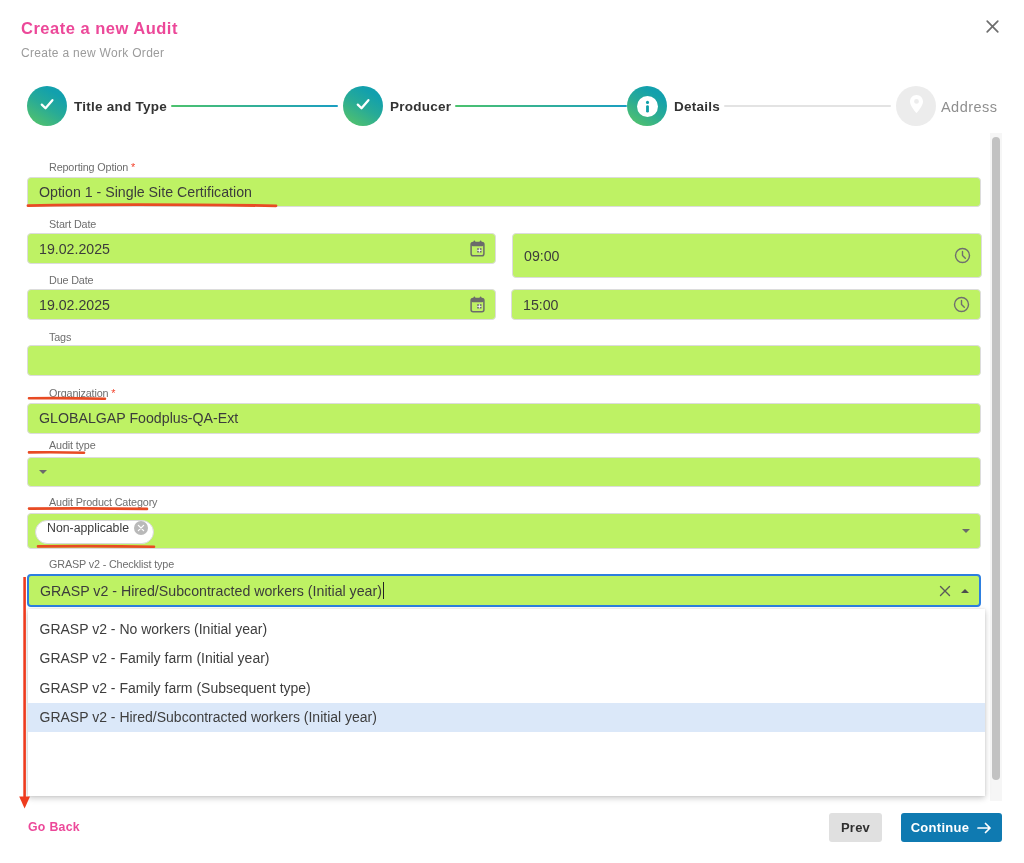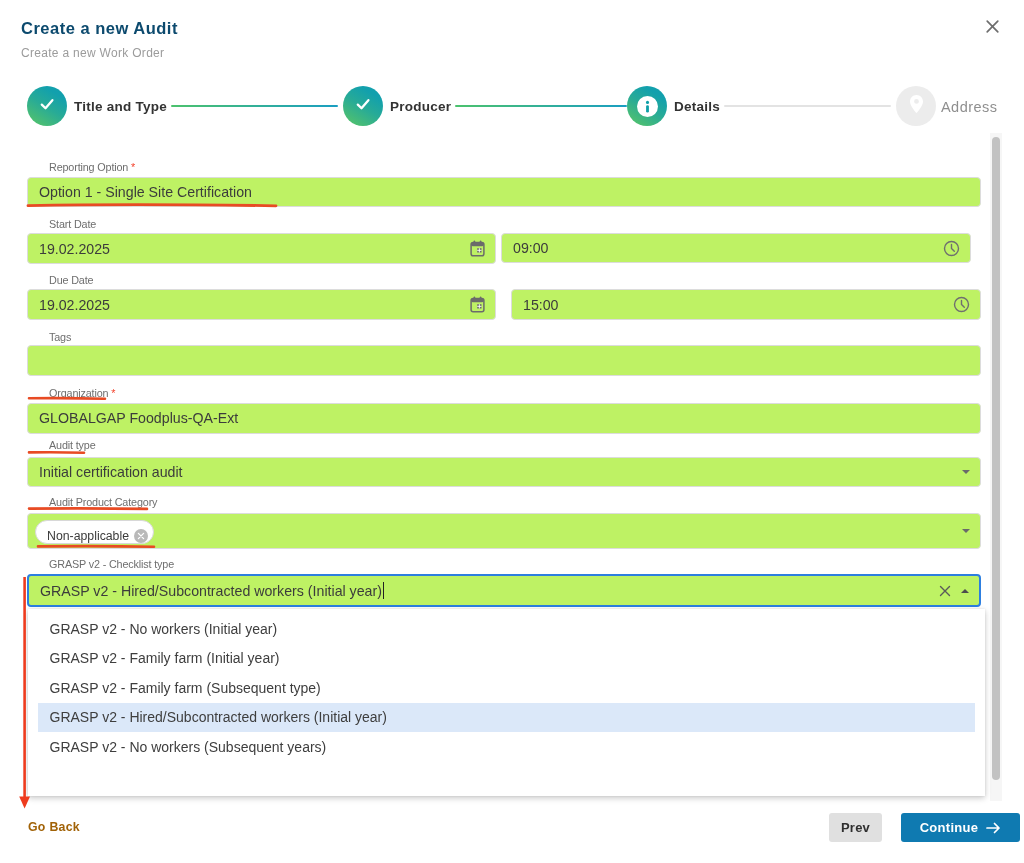--- a/index.html
+++ b/index.html
@@ -1,20 +1,20 @@
 <!DOCTYPE html>
 <html><head>
 <meta charset="utf-8">
 <style>
   * { margin:0; padding:0; box-sizing:border-box; }
   html,body { width:1024px; height:863px; background:#ffffff; overflow:hidden;
     font-family:"Liberation Sans", sans-serif; }
   .abs { position:absolute; }
   
-  .title { left:21px; top:19px; font-size:16.5px; font-weight:700; color:#0c4a6e;
+  .title { left:21px; top:19px; font-size:16.5px; font-weight:700; color:#ec4899;
     letter-spacing:.5px; }
   .subtitle { left:21px; top:45.5px; font-size:12px; color:#9b9b9b; letter-spacing:.3px; }
   .close-btn { left:983px; top:17px; width:19px; height:19px; background:none; border:none;
     cursor:pointer; padding:0; }
   
   .step-circle { width:40px; height:40px; border-radius:50%; top:86px;
     display:flex; align-items:center; justify-content:center; }
   .step-circle.grad { background:linear-gradient(32deg,#55c36a 6%,#28ab96 48%,#12a0ad 78%); }
   .step-circle.idle { background:#ececec; }
   .step-label { top:99px; font-size:13.5px; font-weight:700; color:#333333; letter-spacing:.25px; }
@@ -30,46 +30,46 @@
   .f-input { border:1px solid #dcdcdc; border-radius:4px; background:#bef264;
     display:flex; align-items:center; padding:0 10px 0 11px;
     font-size:14.2px; color:#3c3c3c; letter-spacing:0; }
   .f-input .val { flex:1 1 auto; white-space:nowrap; overflow:hidden; }
   .icon-right { flex:0 0 auto; display:flex; align-items:center; }
   .caret-down { width:0; height:0; border-left:4.7px solid transparent;
     border-right:4.7px solid transparent; border-top:4.7px solid #6a6a6a; }
   .caret-up { width:0; height:0; border-left:4.7px solid transparent;
     border-right:4.7px solid transparent; border-bottom:4.7px solid #4d4d4d; }
   .chip { position:absolute; left:7px; top:6px; height:23.5px; border:1px solid #d8d8d8;
-    border-radius:12px; background:#fff; display:flex; align-items:flex-end;
+    border-radius:12px; background:#fff; display:flex; align-items:flex-start;
     padding:0 5px 0 11px; }
   .chip .chip-label { font-size:12.3px; color:#3c3c3c; letter-spacing:0; }
   .chip .chip-x { width:14px; height:14px; border-radius:50%; background:#b9b9b9;
     margin-left:5px; display:flex; align-items:center; justify-content:center; }
   .grasp-input { border:2px solid #2d7fe0; border-radius:4px; }
   .cursor-bar { display:inline-block; width:1.5px; height:17px; background:#222;
     vertical-align:middle; margin-left:1px; }
   
   .dropdown { left:27.5px; top:609px; width:957.5px; height:187px; background:#fff;
     box-shadow:0 2px 6px rgba(0,0,0,.22), 0 0 2px rgba(0,0,0,.08);
-    padding:5px 10px; z-index:20; }
+    padding:5px 0; z-index:20; }
   .dd-option { height:29.55px; display:flex; align-items:center; padding:0 12px;
     font-size:14px; color:#3e3e3e; letter-spacing:0; white-space:nowrap; }
   .dd-option.hl { background:#dbe8f9; }
   
   .sb-track { left:989.5px; top:133px; width:12px; height:668px; background:#f6f6f6; }
   .sb-thumb { left:991.5px; top:137px; width:8.5px; height:643px; border-radius:4.5px;
     background:#c2c2c2; }
   
-  .go-back { left:28px; top:820px; font-size:12.3px; font-weight:700; color:#a16207;
+  .go-back { left:28px; top:820px; font-size:12.3px; font-weight:700; color:#ec4899;
     letter-spacing:.3px; background:none; border:none; cursor:pointer; padding:0; }
   .btn-prev { left:829px; top:813px; width:53px; height:29px; background:#e0e0e0;
     border:none; border-radius:3px; font-family:inherit; font-size:13px; font-weight:600;
     color:#2f2f2f; letter-spacing:.2px; cursor:pointer; }
-  .btn-continue { left:901px; top:813px; width:119px; height:29px; background:#0f7ab1;
+  .btn-continue { left:901px; top:813px; width:101px; height:29px; background:#0f7ab1;
     border:none; border-radius:3px; font-family:inherit; font-size:13px; font-weight:600;
     color:#ffffff; letter-spacing:.3px; cursor:pointer;
     display:flex; align-items:center; justify-content:center; gap:8px; }
   .annot { left:0; top:0; width:1024px; height:863px; pointer-events:none; z-index:40; }
 </style>
 </head>
 <body>
 
 <div class="abs title">Create a new Audit</div>
 <div class="abs subtitle">Create a new Work Order</div>
@@ -137,21 +137,21 @@
       <svg width="15" height="17" viewBox="0 0 15 17">
         <rect x="1.1" y="2.6" width="12.8" height="13.2" rx="2" fill="none" stroke="#6b6b6b" stroke-width="1.5"></rect>
         <rect x="1.1" y="2.6" width="12.8" height="3.6" rx="1.6" fill="#6b6b6b"></rect>
         <rect x="3.6" y="0.4" width="1.6" height="3" rx="0.8" fill="#6b6b6b"></rect>
         <rect x="9.8" y="0.4" width="1.6" height="3" rx="0.8" fill="#6b6b6b"></rect>
         <rect x="7.2" y="8.2" width="4.3" height="4.3" fill="#6b6b6b"></rect>
         <path d="M9.35 8.2 V12.5 M7.2 10.35 H11.5" stroke="#ffffff" stroke-width="0.9"></path>
       </svg>
     </span>
   </div>
-  <div class="abs f-input" style="left:501px; top:233px; width:470px; height:30px">
+  <div class="abs f-input" style="left:512px; top:233px; width:470px; height:45px">
     <span class="val">09:00</span>
     <span class="icon-right">
       <svg width="17" height="17" viewBox="0 0 17 17">
         <circle cx="8.5" cy="8.5" r="7" fill="none" stroke="#6f6f6f" stroke-width="1.4"></circle>
         <path d="M8.5 4.4 V8.5 L11.3 11.3" fill="none" stroke="#6f6f6f" stroke-width="1.4" stroke-linecap="round" stroke-linejoin="round"></path>
       </svg>
     </span>
   </div>
 
   <div class="abs f-label" style="left:27px; top:274px">Due Date</div>
@@ -183,21 +183,20 @@
     <span class="val"></span>
   </div>
 
   <div class="abs f-label" style="left:27px; top:386.5px"><span>Organization</span> <span class="req">*</span></div>
   <div class="abs f-input" style="left:27px; top:402.5px; width:954px; height:31px">
     <span class="val">GLOBALGAP Foodplus-QA-Ext</span>
   </div>
 
   <div class="abs f-label" style="left:27px; top:438.5px">Audit type</div>
   <div class="abs f-input" style="left:27px; top:456.5px; width:954px; height:30.5px">
-    <span class="val">Initial certification audit</span>
     <span class="icon-right">
         <span class="caret-down"></span>
       </span>
   </div>
 
   <div class="abs f-label" style="left:27px; top:495.5px">Audit Product Category</div>
   <div class="abs f-input" style="left:27px; top:513px; width:954px; height:36px; padding-left:0">
     <span class="chip">
       <span class="chip-label">Non-applicable</span>
       <span class="chip-x">
@@ -227,21 +226,20 @@
       </span>
   </div>
 
 </div>
 
 <div class="abs dropdown" id="dropdown-panel">
     <div class="dd-option">GRASP v2 - No workers (Initial year)</div>
     <div class="dd-option">GRASP v2 - Family farm (Initial year)</div>
     <div class="dd-option">GRASP v2 - Family farm (Subsequent type)</div>
     <div class="dd-option hl">GRASP v2 - Hired/Subcontracted workers (Initial year)</div>
-    <div class="dd-option">GRASP v2 - No workers (Subsequent years)</div>
   </div>
 
 <svg class="abs annot" width="1024" height="863" viewBox="0 0 1024 863">
   <path d="M28 205.6 C 90 204.4, 190 204.4, 276 205.8" stroke="#e84b24" stroke-width="2.8" fill="none" stroke-linecap="round"></path>
   <path d="M29 398.3 C 55 397.9, 80 398.1, 105 398.7" stroke="#e84b24" stroke-width="2.6" fill="none" stroke-linecap="round"></path>
   <path d="M29 452.4 C 48 452.1, 66 452.2, 84 452.7" stroke="#e84b24" stroke-width="2.6" fill="none" stroke-linecap="round"></path>
   <path d="M29 508.6 C 68 508.2, 110 508.3, 147 508.9" stroke="#e84b24" stroke-width="2.6" fill="none" stroke-linecap="round"></path>
   <path d="M38 546.4 C 76 546.0, 118 546.1, 154 546.7" stroke="#e84b24" stroke-width="2.6" fill="none" stroke-linecap="round"></path>
   <path d="M24.6 577 L24.6 797" stroke="#ee3b1e" stroke-width="2.6" fill="none"></path>
   <polygon points="19.2,796.5 30,796.5 24.6,808.5" fill="#ee3b1e"></polygon>

